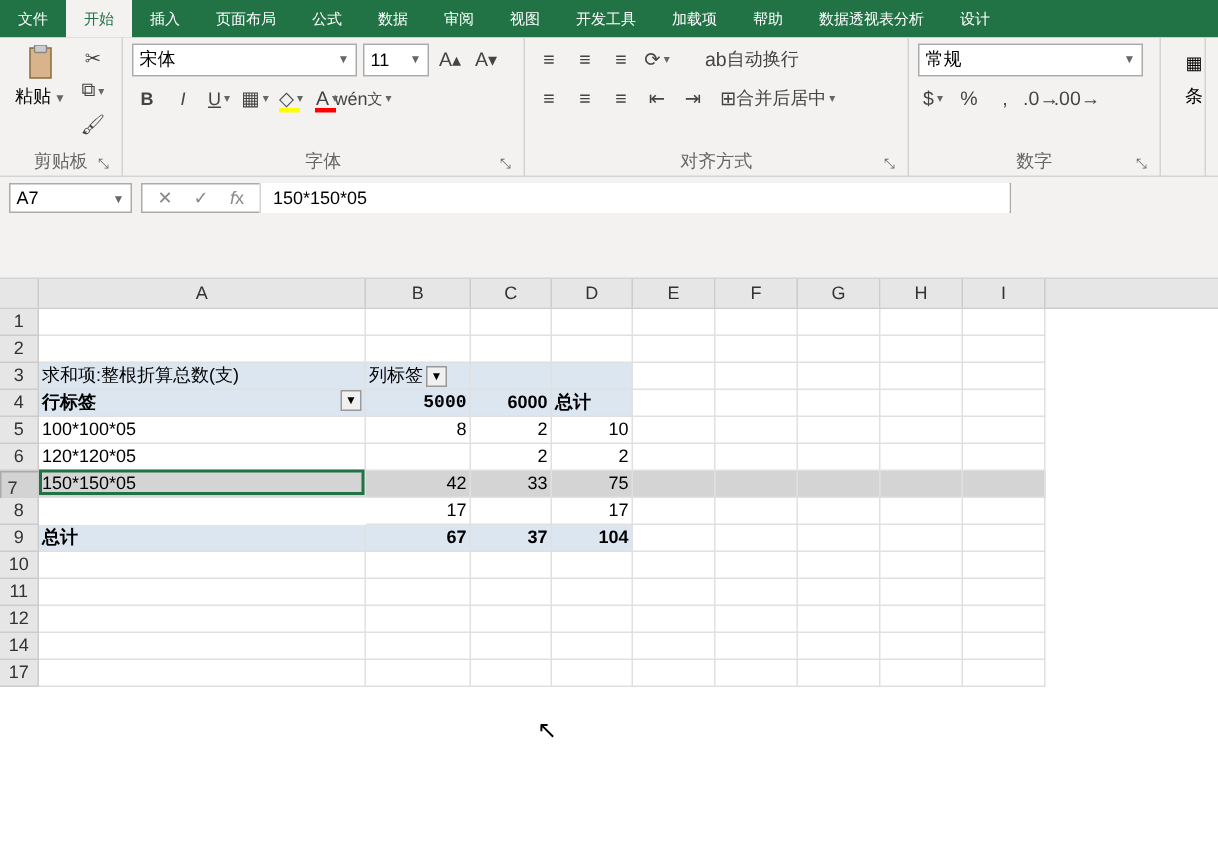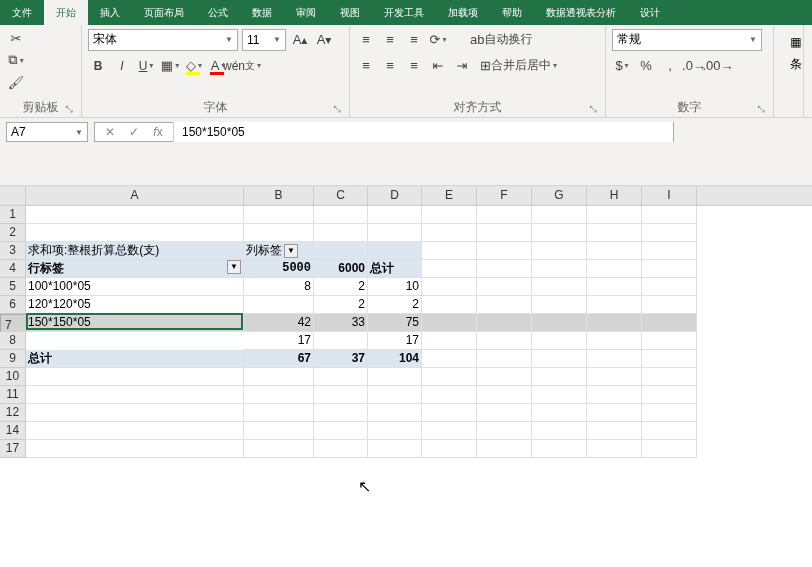--- a/index.html
+++ b/index.html
@@ -61,20 +61,29 @@
     <div class="mtab">开发工具</div>
     <div class="mtab">加载项</div>
     <div class="mtab">帮助</div>
     <div class="mtab">数据透视表分析</div>
     <div class="mtab">设计</div>
   </div>
 
 <div class="ribbon">
   <div class="rgrp" style="width:82px">
     <div class="rgrp-body">
+      <div class="bigbtn">
+        <span class="ico">
+            <svg width="24" height="24">
+              <rect x="5" y="2" width="14" height="20" fill="#d9b38c" stroke="#8a6d3b"></rect>
+              <rect x="8" y="0" width="8" height="5" rx="1" fill="#ccc" stroke="#888"></rect>
+            </svg>
+          </span>
+        <span><span>粘贴</span><span class="dd">▼</span></span>
+      </div>
       <div class="smallbtns">
         <div class="sq">✂</div>
         <div class="sq">⧉<span class="dd">▾</span></div>
         <div class="sq">🖌</div>
       </div>
     </div>
     <div class="rgrp-label"><span>剪贴板</span><span class="launcher">⤡</span></div>
   </div>
 
   <div class="rgrp" style="width:268px">

